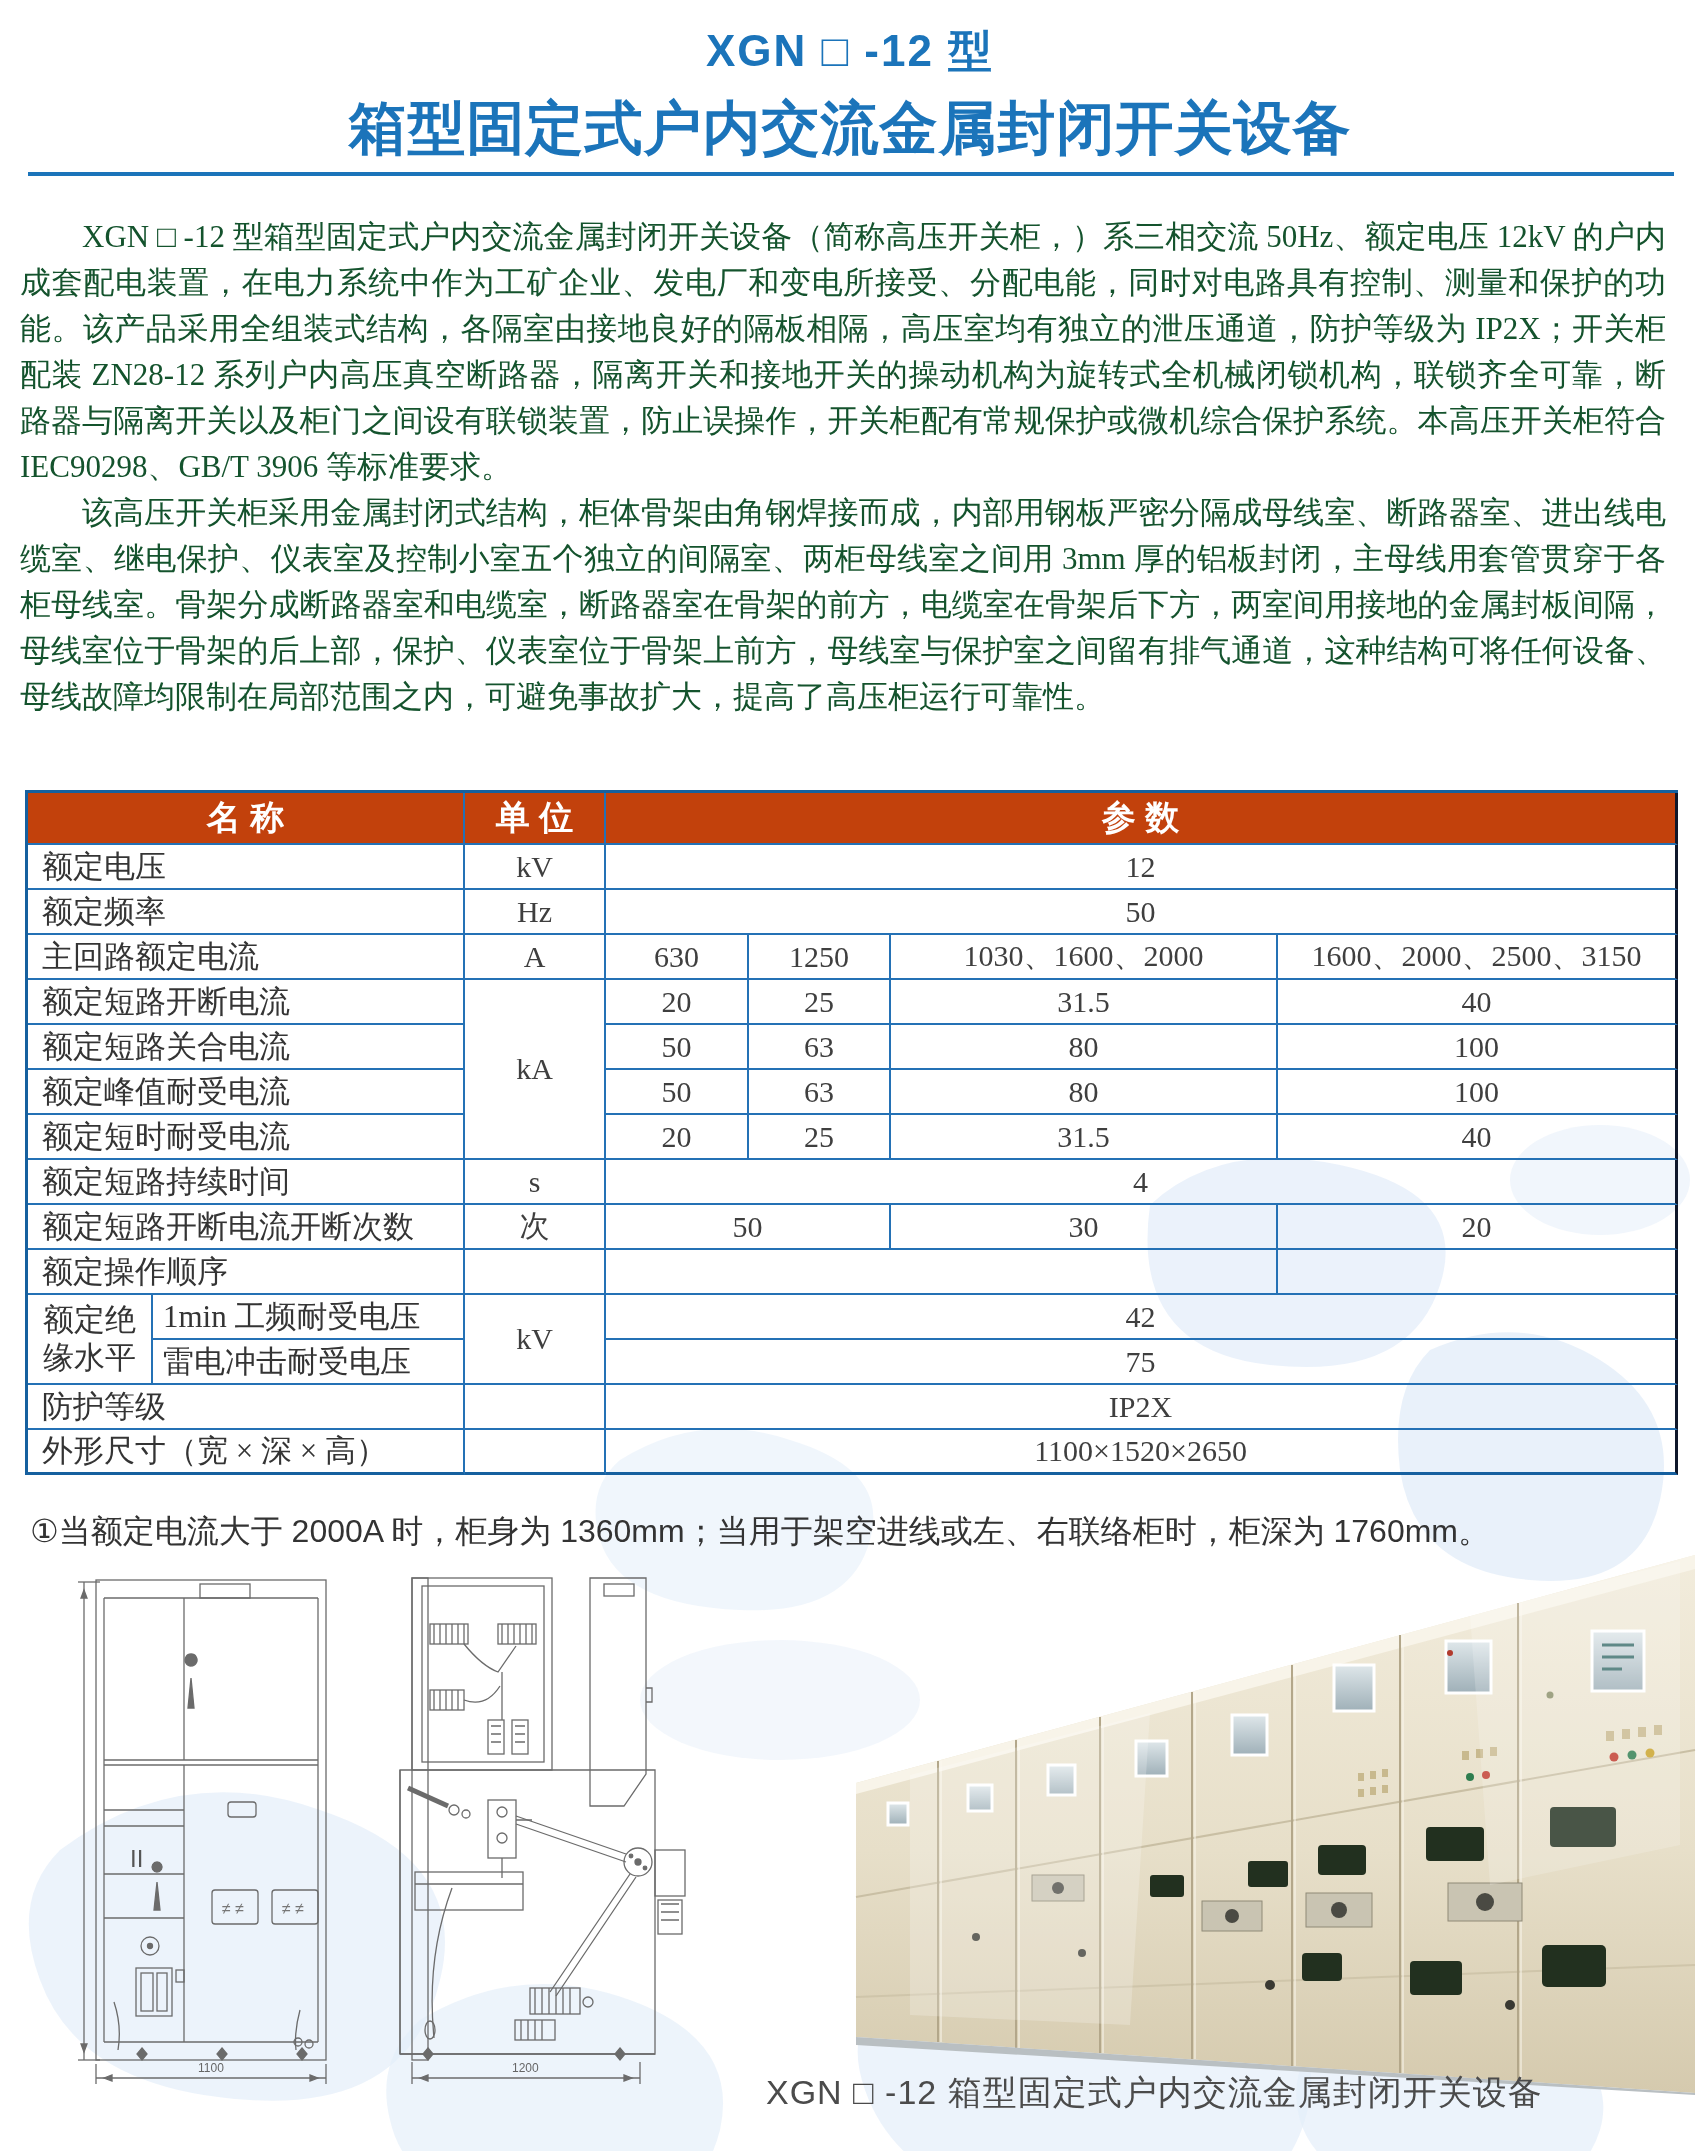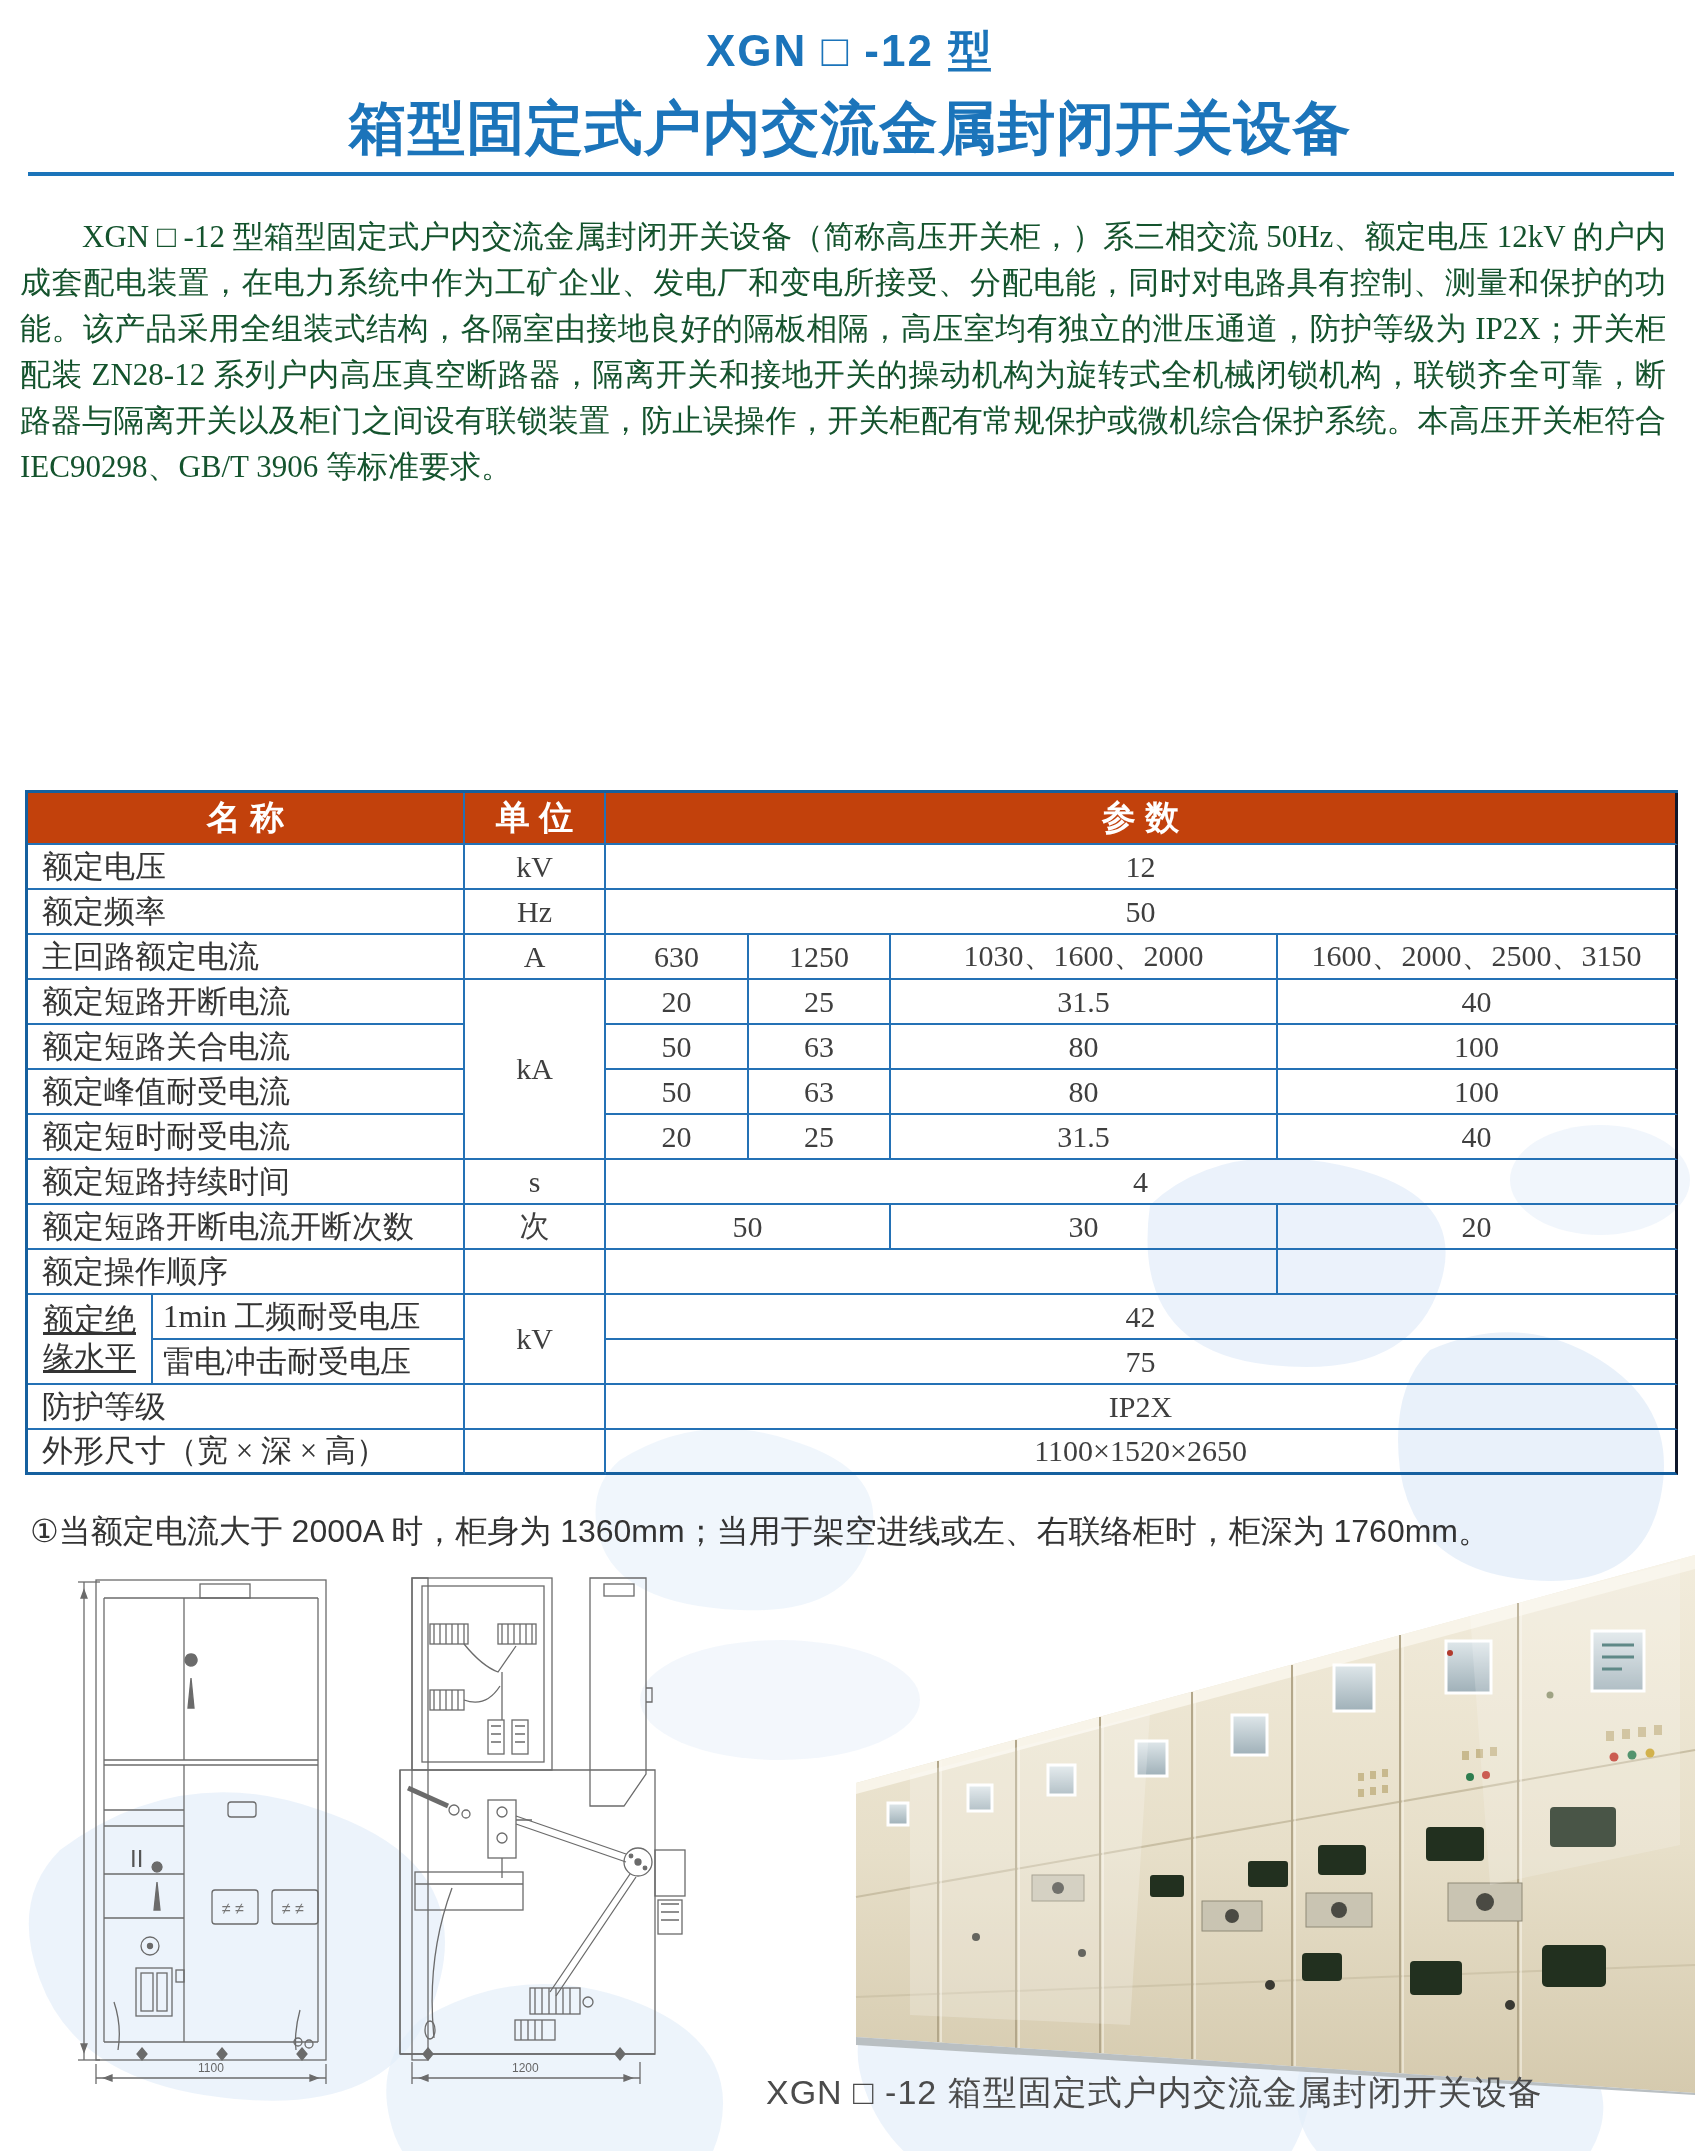--- a/index.html
+++ b/index.html
@@ -30,21 +30,21 @@
   #spec td,#spec th{border-right:2px solid #2471b5;border-bottom:2px solid #2471b5;
     padding:0;margin:0;vertical-align:middle;text-align:center;overflow:hidden;}
   #spec td.edge,#spec th.edge{border-right:3px solid #0f172a;}
   #spec tr.last td{border-bottom:3px solid #16609f;}
   #spec th{background:#c2410c;color:#ffffff;font-size:34px;font-weight:bold;
     height:50px;font-family:"Liberation Sans","DejaVu Sans",sans-serif;}
   #spec tr.r{height:45px;}
   #spec td{font-size:30px;color:#3f3f3f;}
   #spec td.nm{text-align:left;padding-left:14px;font-size:31px;color:#343434;margin-top:44px;}
   #spec td.nm2{text-align:left;padding-left:10px;font-size:31px;color:#343434;}
-  #spec td.grp{font-size:31px;color:#343434;line-height:38px;padding:4px 8px;text-decoration:underline;}
+  #spec td.grp{font-size:31px;color:#343434;line-height:38px;padding:4px 8px;}
 
   
   #note{left:30px;top:1510px;width:1640px;font-size:32px;color:#333333;}
 
   
   #drawings{left:60px;top:1572px;}
   #photo{left:850px;top:1545px;}
   #caption{left:766px;top:2070px;font-size:34px;color:#4b4b4b;letter-spacing:1px;}
   svg text{font-family:"Liberation Sans","DejaVu Sans",sans-serif;}
 </style>
@@ -65,20 +65,21 @@
     <ellipse cx="1600" cy="1180" rx="90" ry="55" opacity="0.5"></ellipse>
   </g>
 </svg>
 
 <div class="layer" id="title1">XGN □ -12 型</div>
 <div class="layer" id="title2">箱型固定式户内交流金属封闭开关设备</div>
 <div class="layer" id="rule"></div>
 
 <div class="layer" id="intro">
   <p>XGN □ -12 型箱型固定式户内交流金属封闭开关设备（简称高压开关柜，）系三相交流 50Hz、额定电压 12kV 的户内成套配电装置，在电力系统中作为工矿企业、发电厂和变电所接受、分配电能，同时对电路具有控制、测量和保护的功能。该产品采用全组装式结构，各隔室由接地良好的隔板相隔，高压室均有独立的泄压通道，防护等级为 IP2X；开关柜配装 ZN28-12 系列户内高压真空断路器，隔离开关和接地开关的操动机构为旋转式全机械闭锁机构，联锁齐全可靠，断路器与隔离开关以及柜门之间设有联锁装置，防止误操作，开关柜配有常规保护或微机综合保护系统。本高压开关柜符合 IEC90298、GB/T 3906 等标准要求。</p>
+  <p>该高压开关柜采用金属封闭式结构，柜体骨架由角钢焊接而成，内部用钢板严密分隔成母线室、断路器室、进出线电缆室、继电保护、仪表室及控制小室五个独立的间隔室、两柜母线室之间用 3mm 厚的铝板封闭，主母线用套管贯穿于各柜母线室。骨架分成断路器室和电缆室，断路器室在骨架的前方，电缆室在骨架后下方，两室间用接地的金属封板间隔，母线室位于骨架的后上部，保护、仪表室位于骨架上前方，母线室与保护室之间留有排气通道，这种结构可将任何设备、母线故障均限制在局部范围之内，可避免事故扩大，提高了高压柜运行可靠性。</p>
 </div>
 
 <table class="layer" id="spec">
   <colgroup>
     <col style="width:125px">
       <col style="width:312px">
       <col style="width:141px">
     <col style="width:143px">
       <col style="width:142px">
       <col style="width:387px">

